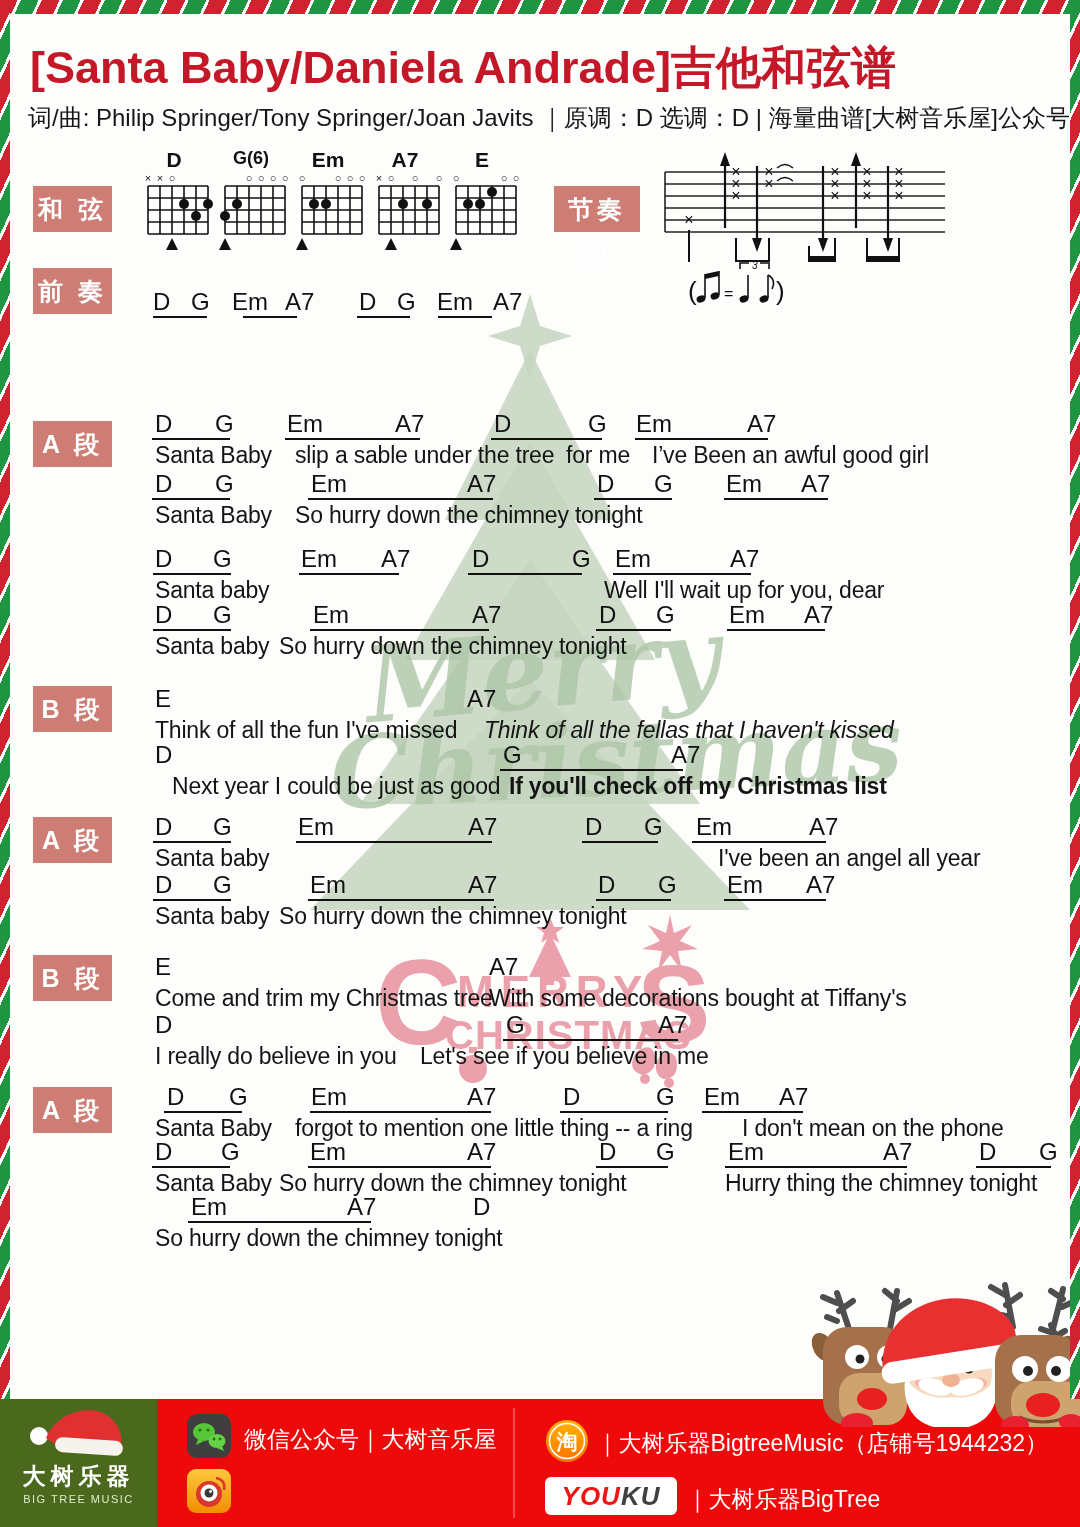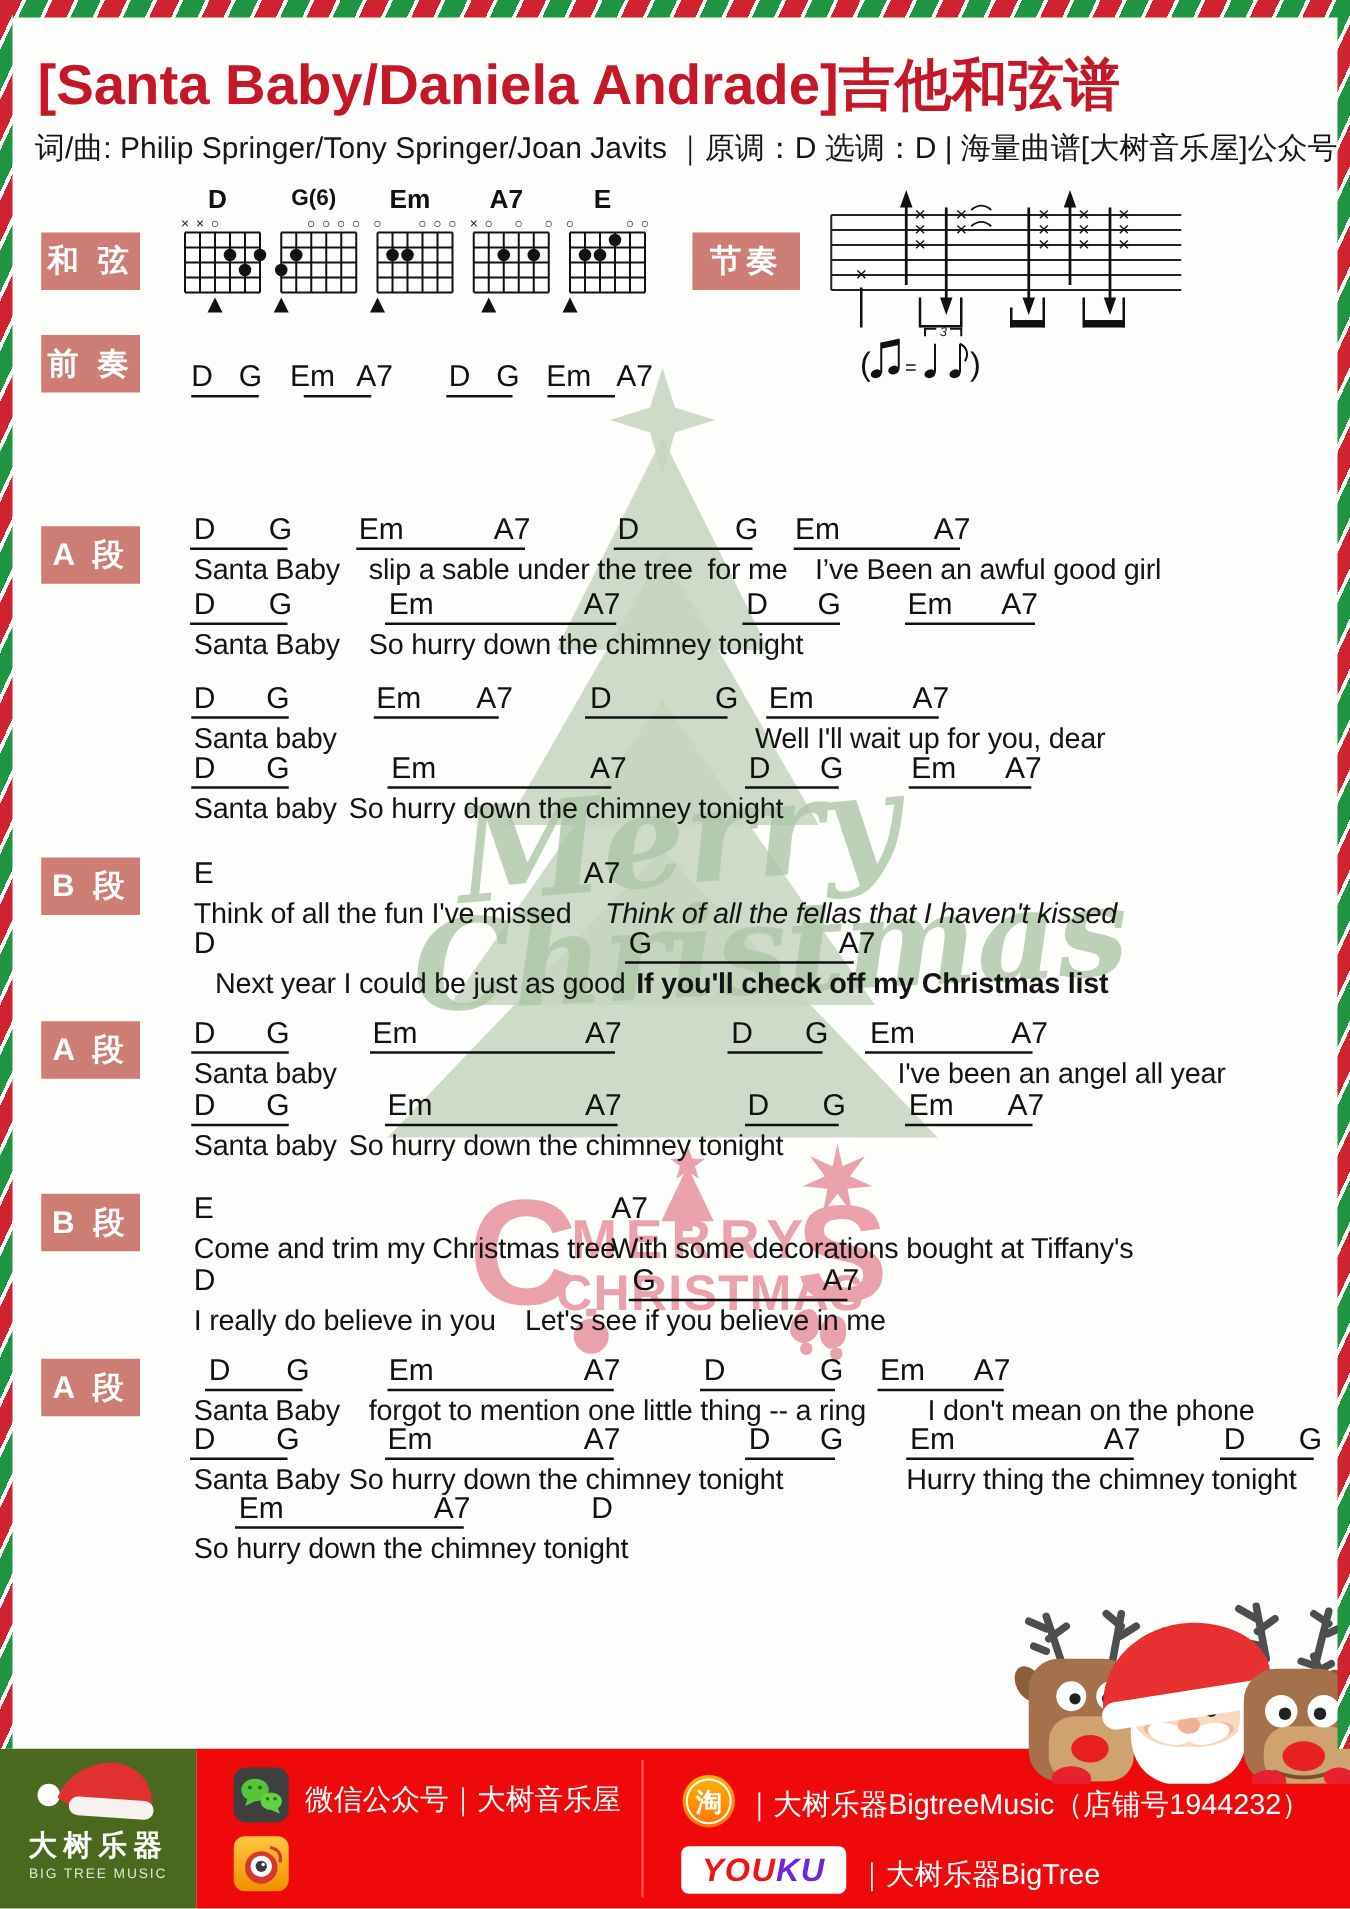--- a/index.html
+++ b/index.html
@@ -33,21 +33,21 @@
   .footer-red{position:absolute;left:157px;top:1399px;width:923px;height:128px;background:#ee0a0a;z-index:3;}
   .brand-name{position:absolute;left:0;top:62px;width:157px;text-align:center;color:#fff;
               font-size:23px;font-weight:bold;letter-spacing:5px;}
   .brand-sub{position:absolute;left:0;top:94px;width:157px;text-align:center;color:#dcead0;
              font-size:11px;letter-spacing:1.5px;}
   .soc-txt{position:absolute;color:#fff;font-size:23px;white-space:nowrap;z-index:4;}
   .soc-ico{position:absolute;z-index:4;}
   .divider{position:absolute;left:513px;top:1408px;width:2px;height:110px;background:rgba(255,255,255,0.28);z-index:4;}
   .youku-box{position:absolute;left:545px;top:1477px;width:132px;height:38px;background:#fff;border-radius:6px;
              z-index:4;text-align:center;line-height:38px;font-size:26px;font-weight:bold;font-style:italic;letter-spacing:1px;}
-  .yk-you{color:#f01414;} .yk-ku{color:#6d28d9;}
+  .yk-you{color:#f01414;} .yk-ku{color:#404040;}
   svg{display:block;}
 </style>
 </head>
 <body>
 
 <div class="page">
 
   <div class="stripe stripe-top"></div>
   <div class="stripe stripe-left"></div>
   <div class="stripe stripe-right"></div>

